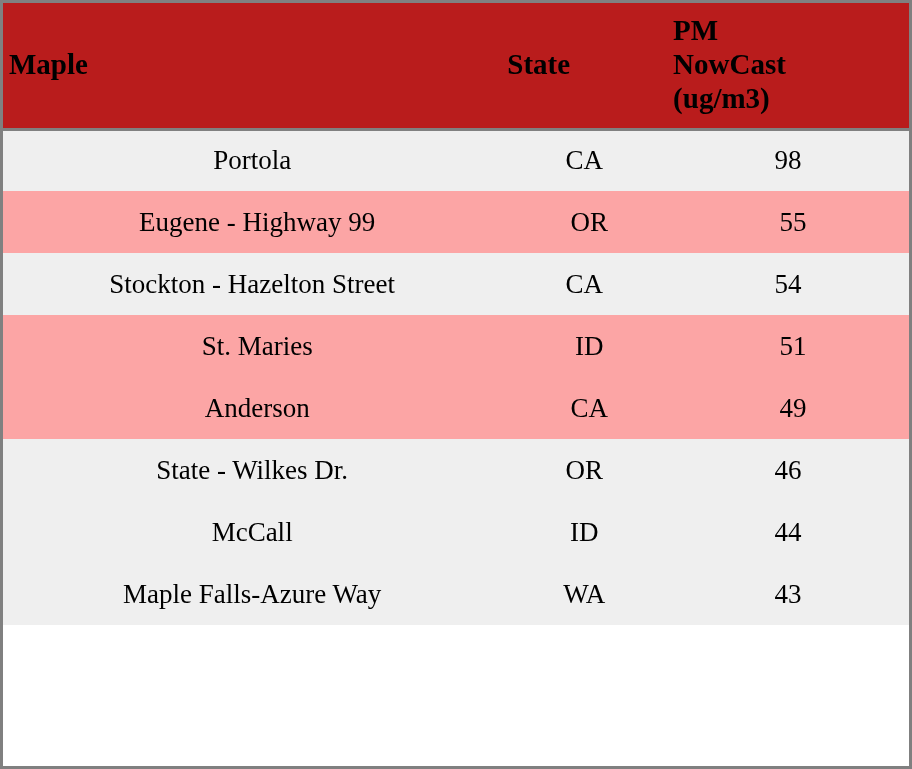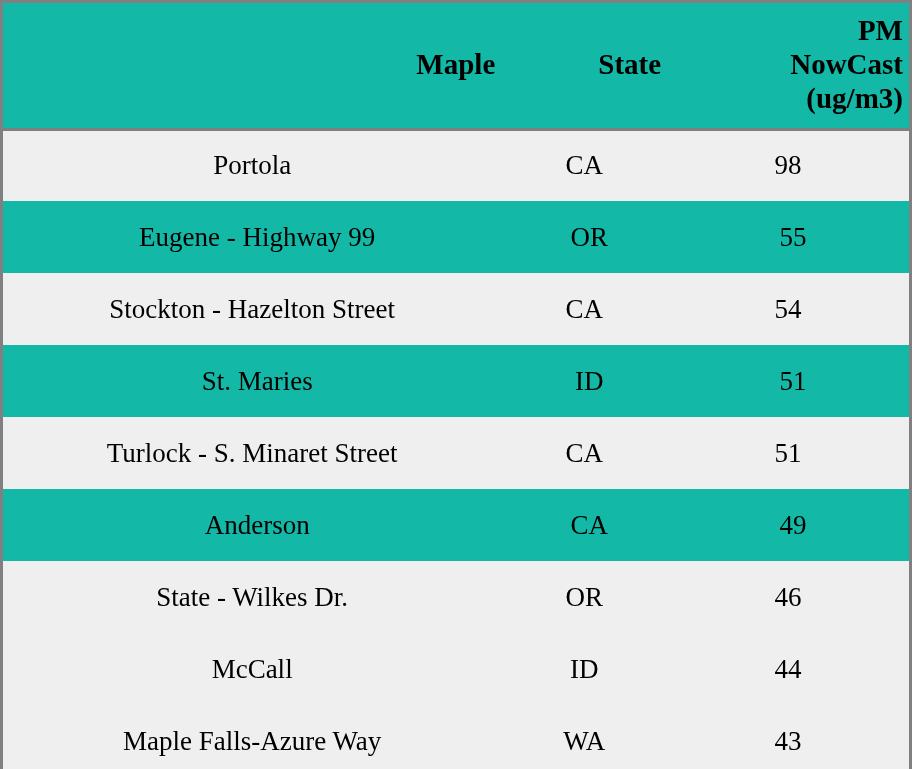--- a/index.html
+++ b/index.html
@@ -23,47 +23,47 @@
   table {
     border-collapse: collapse;
     width: 100%;
     table-layout: fixed;
   }
   col.c-site  { width: 55.0%; }
   col.c-state { width: 18.3%; }
   col.c-pm    { width: 26.7%; }
 
   thead th {
-    background: #14b8a6;
+    background: #b91c1c;
     color: #000000;
     font-weight: bold;
     font-size: 29px;
-    text-align: right;
+    text-align: left;
     vertical-align: middle;
     padding: 10px 6px 12px 6px;
     border-bottom: 3px solid #808080;
     line-height: 1.18;
     height: 104px;
     box-sizing: border-box;
   }
   thead th .hdr-line { display: block; }
 
   tbody td {
     font-size: 27px;
     color: #000000;
     text-align: center;
     vertical-align: middle;
-    height: 72px;
+    height: 62px;
     padding: 0 6px;
     box-sizing: border-box;
     white-space: nowrap;
     overflow: hidden;
   }
   tbody tr.odd td  { background: #efefef; }
-  tbody tr.even td { background: #14b8a6; padding-left: 16px; }
+  tbody tr.even td { background: #fca5a5; padding-left: 16px; }
 </style>
 </head>
 <body>
 
 <div class="table-frame">
   <table>
     <colgroup>
       <col class="c-site">
       <col class="c-state">
       <col class="c-pm">
@@ -97,25 +97,20 @@
       <tr class="odd">
         <td>Stockton - Hazelton Street</td>
         <td>CA</td>
         <td>54</td>
       </tr>
       <tr class="even">
         <td>St. Maries</td>
         <td>ID</td>
         <td>51</td>
       </tr>
-      <tr class="odd">
-        <td>Turlock - S. Minaret Street</td>
-        <td>CA</td>
-        <td>51</td>
-      </tr>
       <tr class="even">
         <td>Anderson</td>
         <td>CA</td>
         <td>49</td>
       </tr>
       <tr class="odd">
         <td>State - Wilkes Dr.</td>
         <td>OR</td>
         <td>46</td>
       </tr>

